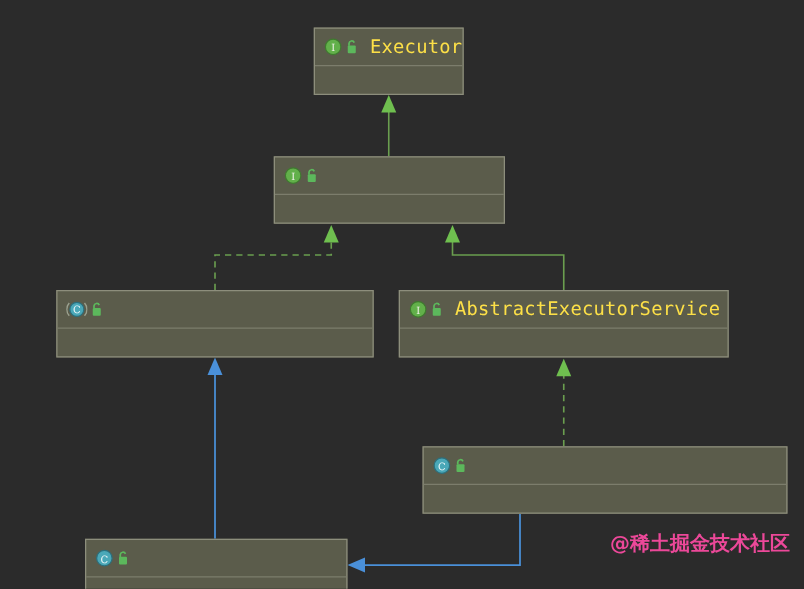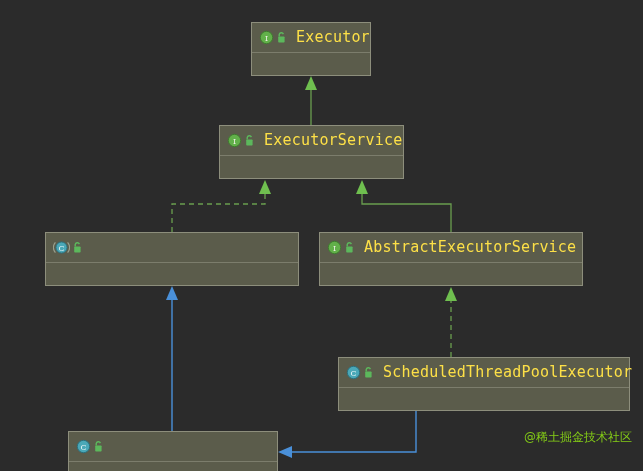--- a/index.html
+++ b/index.html
@@ -38,24 +38,25 @@
     color:#fde047;
     font-size:15px;
     line-height:15px;
     letter-spacing:0.2px;
     white-space:nowrap;
   }
 
   .watermark{
     position:absolute;
     right:11px;bottom:25px;
-    color:#84cc16;
-    font-size:12px;
+    color:#ec4899;
+    font-size:16px;
     font-family:"DejaVu Sans","Liberation Sans",sans-serif;
     white-space:nowrap;
+    font-weight:bold;
   }
 </style>
 </head>
 <body>
 
 <div id="canvas">
 
   <svg id="edges" viewBox="0 0 643 471" xmlns="http://www.w3.org/2000/svg">
 
     <g>
@@ -107,21 +108,20 @@
   <div class="node" style="left:219px;top:125px;width:185px;height:54px;">
     <div class="node-header">
       <svg class="icon" width="15" height="15" viewBox="0 0 15 15">
         <circle cx="7.5" cy="7.5" r="6.2" fill="#62b04a" stroke="#3f7a2f" stroke-width="1"></circle>
         <text x="7.5" y="11" text-anchor="middle" font-size="8" font-family="DejaVu Serif, serif" fill="#f2f2ea">I</text>
       </svg>
       <svg class="lock-icon" width="11" height="13" viewBox="0 0 11 13">
         <path d="M3.2 5.6 V3.7 a2.2 2.2 0 0 1 4.2 -0.6" fill="none" stroke="#5cb85c" stroke-width="1.4"></path>
         <rect x="2.2" y="5.4" width="6.4" height="6.2" rx="0.8" fill="#5cb85c"></rect>
       </svg>
-      <span class="node-name">ExecutorService</span>
     </div>
     <div class="node-body"></div>
   </div>
 
   <div class="node" style="left:45px;top:232px;width:254px;height:54px;">
     <div class="node-header">
       <svg class="icon" width="17" height="15" viewBox="0 0 17 15">
         <path d="M2.4 2.4 a7.5 7.5 0 0 0 0 10.2" fill="none" stroke="#9aa08e" stroke-width="1.2"></path>
         <path d="M14.6 2.4 a7.5 7.5 0 0 1 0 10.2" fill="none" stroke="#9aa08e" stroke-width="1.2"></path>
         <circle cx="8.5" cy="7.5" r="5.6" fill="#4aa8b8" stroke="#2c6f7c" stroke-width="1"></circle>
@@ -153,21 +153,20 @@
   <div class="node" style="left:338px;top:357px;width:292px;height:54px;">
     <div class="node-header">
       <svg class="icon" width="15" height="15" viewBox="0 0 15 15">
         <circle cx="7.5" cy="7.5" r="6.2" fill="#4aa8b8" stroke="#2c6f7c" stroke-width="1"></circle>
         <text x="7.5" y="11" text-anchor="middle" font-size="8" font-family="DejaVu Serif, serif" fill="#eaf6f8">C</text>
       </svg>
       <svg class="lock-icon" width="11" height="13" viewBox="0 0 11 13">
         <path d="M3.2 5.6 V3.7 a2.2 2.2 0 0 1 4.2 -0.6" fill="none" stroke="#5cb85c" stroke-width="1.4"></path>
         <rect x="2.2" y="5.4" width="6.4" height="6.2" rx="0.8" fill="#5cb85c"></rect>
       </svg>
-      <span class="node-name">ScheduledThreadPoolExecutor</span>
     </div>
     <div class="node-body"></div>
   </div>
 
   <div class="node" style="left:68px;top:431px;width:210px;height:54px;">
     <div class="node-header">
       <svg class="icon" width="15" height="15" viewBox="0 0 15 15">
         <circle cx="7.5" cy="7.5" r="6.2" fill="#4aa8b8" stroke="#2c6f7c" stroke-width="1"></circle>
         <text x="7.5" y="11" text-anchor="middle" font-size="8" font-family="DejaVu Serif, serif" fill="#eaf6f8">C</text>
       </svg>

